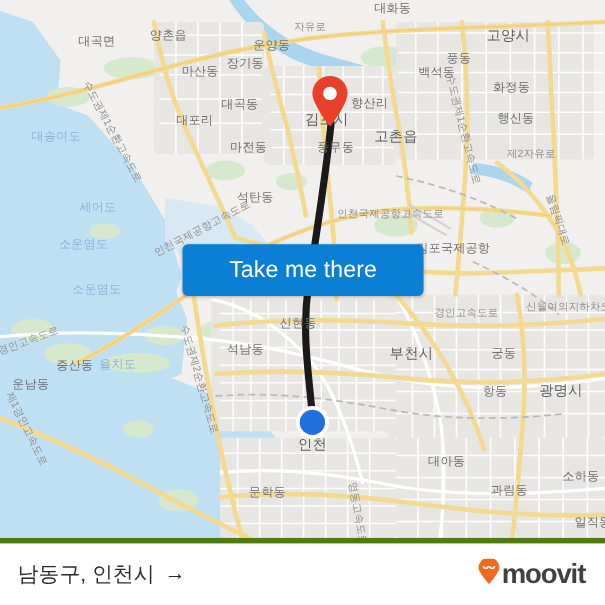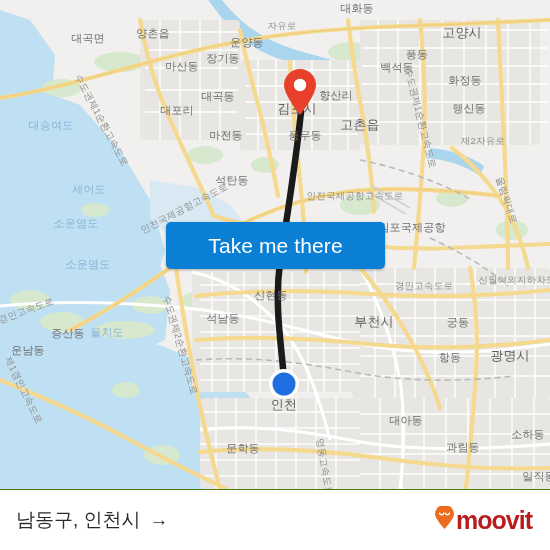--- a/index.html
+++ b/index.html
@@ -28,26 +28,26 @@
     background:#0b7fd4;border:0;border-radius:5px;color:#fff;font-size:21px;
     font-family:"Liberation Sans","DejaVu Sans",sans-serif;cursor:pointer;
     box-shadow:0 1px 3px rgba(0,0,0,.28);letter-spacing:.1px;}
 
   
   #dest-marker{position:absolute;left:282px;top:68px;width:36px;height:48px;}
   #origin-marker{position:absolute;left:268px;top:368px;width:32px;height:32px;}
 
   
   #footer{position:absolute;left:0;top:489px;width:550px;height:61px;background:#fff;
-          border-top:1px solid #4d7c0f;display:flex;align-items:center;
+          border-top:5px solid #4d7c0f;display:flex;align-items:center;
           justify-content:space-between;box-sizing:border-box;padding:0 18px 0 16px;}
   #trip-title{font-size:19px;color:#2b2b2b;display:flex;align-items:center;gap:9px;white-space:nowrap;}
   #trip-arrow{font-size:19px;color:#2b2b2b;}
   #moovit-logo{display:flex;align-items:center;gap:1px;}
-  #moovit-word{font-size:25px;font-weight:bold;color:#b91c1c;letter-spacing:-1px;}
+  #moovit-word{font-size:25px;font-weight:bold;color:#404040;letter-spacing:-1px;}
 </style>
 </head>
 <body>
 
 <div id="app">
 
   <div id="map">
 
     <svg width="550" height="489" viewBox="0 0 550 489">
       <defs>

